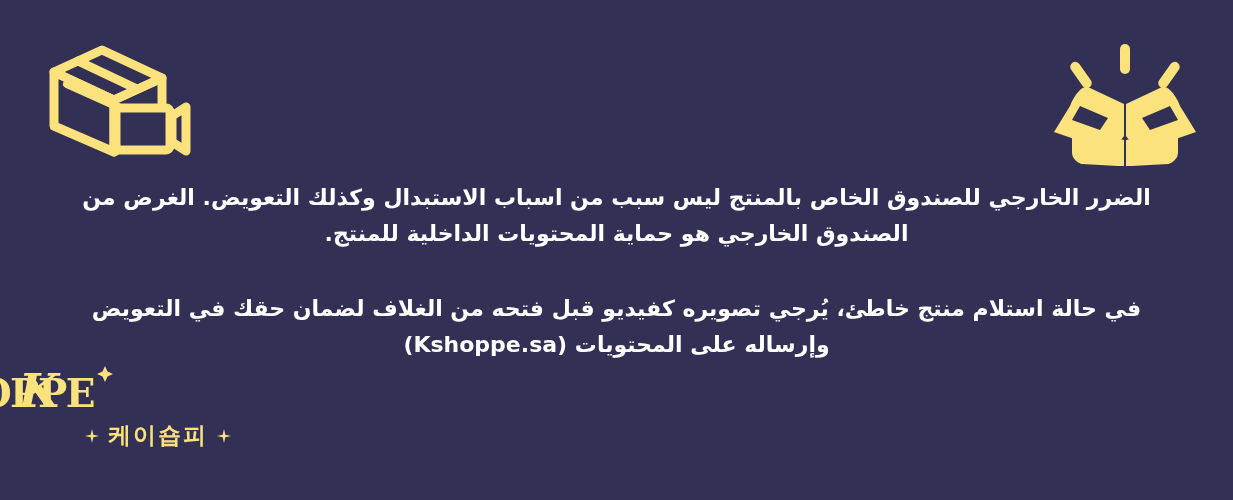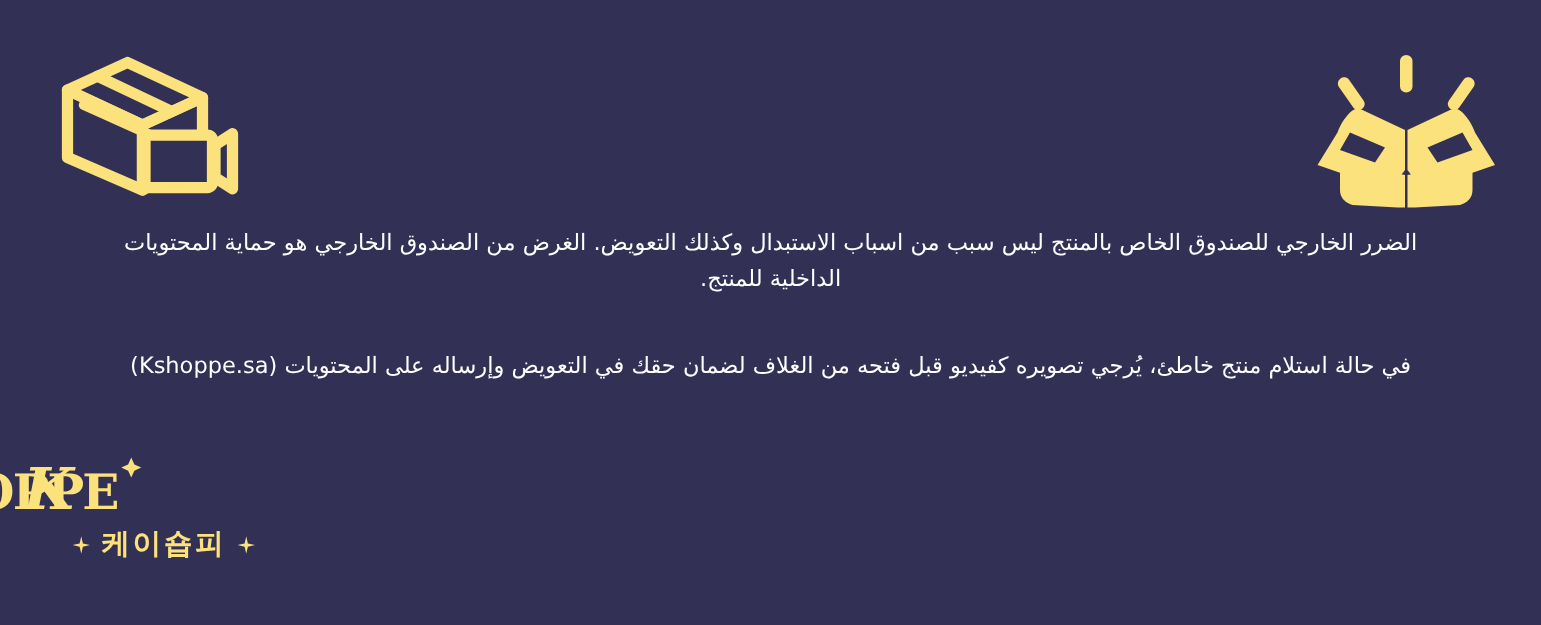--- a/index.html
+++ b/index.html
@@ -46,23 +46,23 @@
     left: 0;
     right: 0;
     top: 180px;
     padding: 0 72px;
     box-sizing: border-box;
     text-align: center;
     direction: rtl;
   }
   .para {
     color: #ffffff;
-    font-size: 18px;
+    font-size: 22px;
     line-height: 1.62;
-    font-weight: 400;
+    font-weight: 700;
     letter-spacing: 0;
     margin: 0;
   }
   .para.p1 {
     padding: 0 10px;
   }
   .para.p2 {
     margin-top: 40px;
     padding: 0 6px;
   }
@@ -86,21 +86,21 @@
   }
   .logo-word svg {
     display: block;
     width: 100%;
     height: 100%;
     overflow: visible;
   }
   .logo-sub {
     display: flex;
     align-items: center;
-    justify-content: flex-end;
+    justify-content: center;
     gap: 9px;
     width: 200px;
     margin-top: 8px;
   }
   .logo-sub-text {
     color: #fbe27c;
     font-size: 23px;
     line-height: 1;
     font-weight: 700;
     letter-spacing: 2px;

